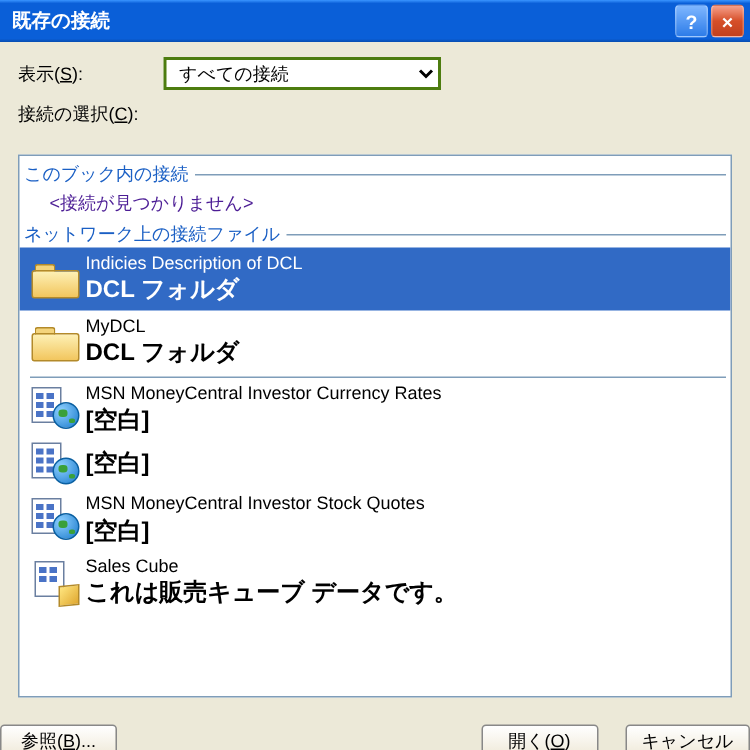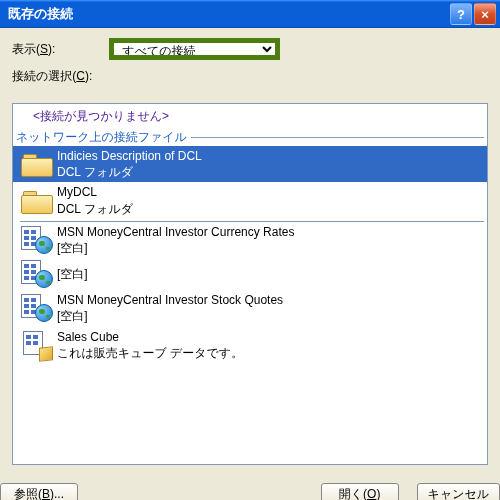--- a/index.html
+++ b/index.html
@@ -10,37 +10,37 @@
 .tb-btn { width: 22px; height: 22px; margin-left: 2px; border-radius: 3px; display: flex; align-items: center; justify-content: center; font-weight: bold; font-size: 13px; font-family: Tahoma, sans-serif; border: 1px solid #fff4; }
 .help-btn { background: linear-gradient(to bottom, #7eb6ff, #2d7ce8); color: #fff; }
 .close-btn { background: linear-gradient(to bottom, #f59f8a, #d64f29 50%, #c1401e); color: #fff; }
 
 .body-area { padding: 10px 12px 8px 12px; }
 
 .row-show { display: flex; align-items: center; margin-bottom: 8px; font-size: 12px; gap: 44px; }
 .row-show label { margin-right: 10px; }
 .row-show .underline { text-decoration: underline; }
 .select-wrap { position: relative; display: inline-block; }
-.select-wrap select { width: 171px; height: 22px; border: 5px solid #4d7c0f; font-size: 12px; background: #fff; padding-left: 4px; }
+.select-wrap select { width: 185px; height: 22px; border: 2px solid #4d7c0f; font-size: 12px; background: #fff; padding-left: 4px; }
 
 .label-choose { font-size: 12px; margin-bottom: 18px; }
 .label-choose .underline { text-decoration: underline; }
 
 .listbox { background: #fff; border: 1px solid #7f9db9; height: 362px; width: 100%; overflow: hidden; font-size: 12px; padding: 2px 0; }
 
 .section-hdr { color: #1a5fc4; font-size: 12px; display: flex; align-items: center; padding: 0 3px; margin-top: 2px; }
 .section-hdr .hdr-line { flex: 1; height: 1px; background: #7f9db9; margin-left: 4px; }
 
 .indent-msg { color: #4c1d95; padding: 2px 0 2px 20px; }
 
 .conn-row { display: flex; align-items: center; padding: 2px 4px; }
 .conn-row.selected { background: #316ac5; color: #fff; }
 .conn-row .icon-cell { width: 40px; display: flex; justify-content: center; }
 .conn-row .texts { flex: 1; line-height: 1.35; }
-.conn-row .texts .sub { font-size: 12px; }
+.conn-row .texts .sub { font-size: 16px; font-weight: bold; }
 
 .folder-icon { width: 32px; height: 24px; position: relative; }
 .folder-icon::before { content: ""; position: absolute; left: 2px; top: 2px; width: 12px; height: 5px; background: #f4d47c; border: 1px solid #b38a2a; border-bottom: none; border-radius: 2px 2px 0 0; }
 .folder-icon::after { content: ""; position: absolute; left: 0; top: 6px; width: 30px; height: 17px; background: linear-gradient(to bottom, #fdf0b5, #f2c65e); border: 1px solid #b38a2a; border-radius: 2px; }
 
 .odc-icon { width: 32px; height: 28px; position: relative; }
 .odc-icon .page { position: absolute; left: 0; top: 0; width: 20px; height: 24px; background: #fff; border: 1px solid #6a7fa0; }
 .odc-icon .page::before { content: ""; position: absolute; left: 2px; top: 3px; width: 5px; height: 4px; background: #4a73c6; box-shadow: 7px 0 0 #4a73c6, 0 6px 0 #4a73c6, 7px 6px 0 #4a73c6, 0 12px 0 #4a73c6, 7px 12px 0 #4a73c6; }
 .odc-icon .globe { position: absolute; right: 0; bottom: 0; width: 18px; height: 18px; border-radius: 50%; background: radial-gradient(circle at 30% 30%, #8ed0ff, #1a7acc); border: 1px solid #0a5fa0; overflow: hidden; }
 .odc-icon .globe::before { content: ""; position: absolute; left: 3px; top: 4px; width: 6px; height: 5px; background: #3aa03a; border-radius: 40%; box-shadow: 6px 5px 0 -1px #3aa03a; }
@@ -73,20 +73,24 @@
       </select>
     </span>
   </div>
 
   <div class="label-choose">
     <span>接続の選択(</span><span class="underline">C</span><span>):</span>
   </div>
 
   <div class="listbox">
 
+    <div class="section-hdr">
+      <span>このブック内の接続</span>
+        <div class="hdr-line"></div>
+    </div>
     <div class="indent-msg">&lt;接続が見つかりません&gt;</div>
 
     <div class="section-hdr">
       <span>ネットワーク上の接続ファイル</span>
         <div class="hdr-line"></div>
     </div>
 
     <div class="conn-row selected">
       <div class="icon-cell">
           <div class="folder-icon"></div>

